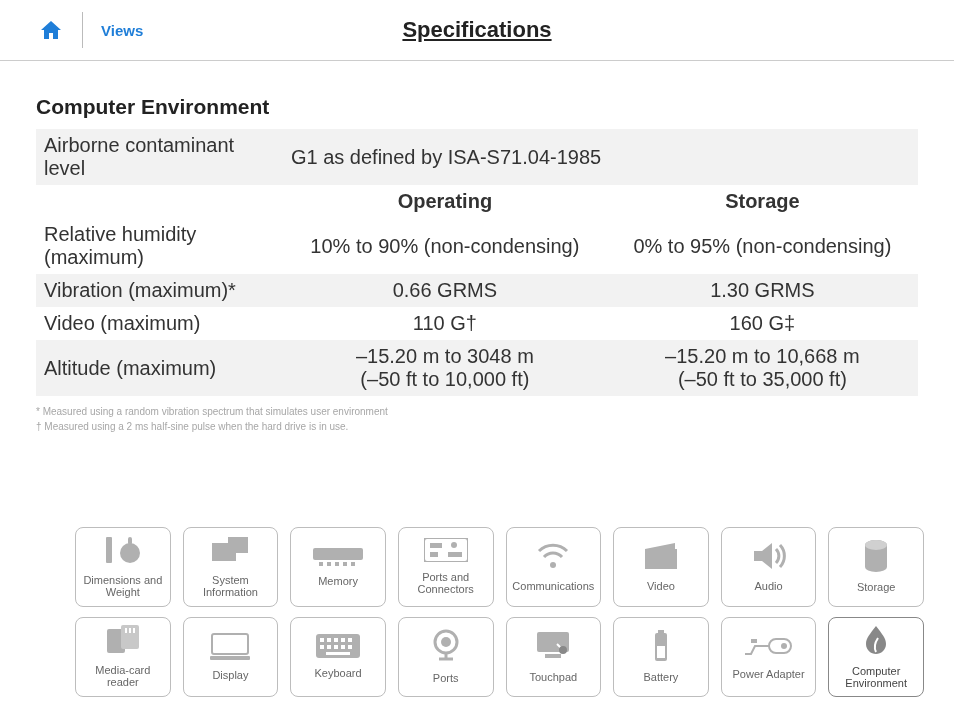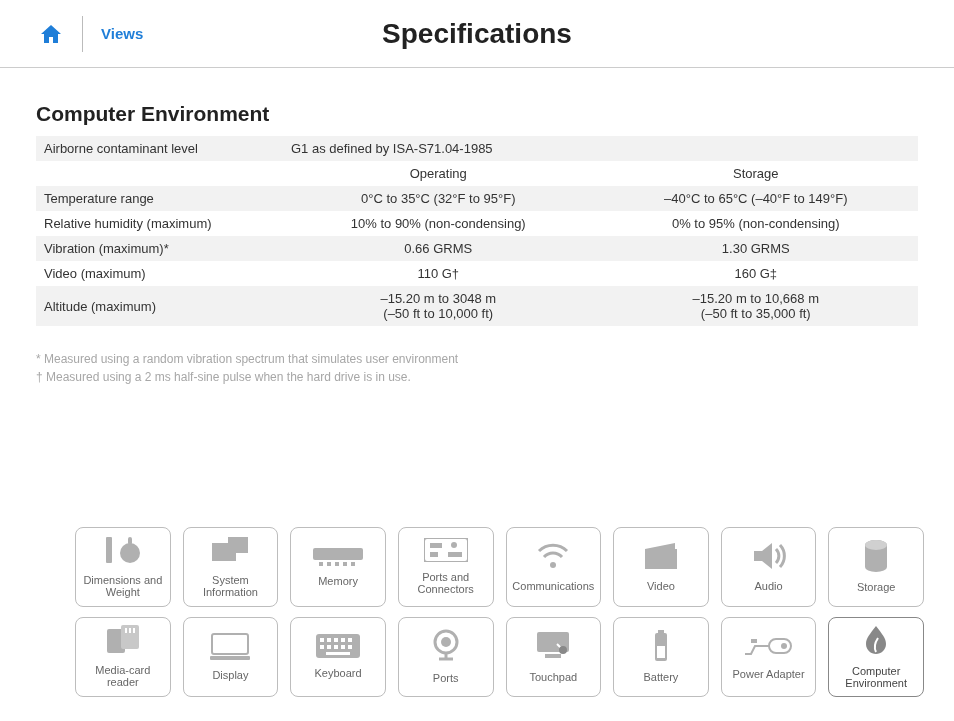--- a/index.html
+++ b/index.html
@@ -5,21 +5,21 @@
   * { box-sizing: border-box; margin: 0; padding: 0; }
   body {
     font-family: -apple-system, BlinkMacSystemFont, "Segoe UI", Arial, sans-serif;
     background: #fff;
     width: 954px;
     height: 721px;
     overflow: hidden;
     position: relative;
   }
   .topbar {
-    height: 68px;
+    height: 61px;
     border-bottom: 1px solid #ccc;
     display: flex;
     align-items: center;
     position: relative;
   }
   .home-wrap {
     display: flex;
     align-items: center;
     padding-left: 38px;
   }
@@ -38,50 +38,51 @@
   .views-link {
     color: #1f7ed8;
     font-size: 15px;
     font-weight: 600;
     cursor: pointer;
   }
   .page-title {
     position: absolute;
     left: 50%;
     transform: translateX(-50%);
-    font-size: 28px;
+    font-size: 22px;
     font-weight: 700;
     color: #222;
+    text-decoration: underline;
   }
   .content {
     padding: 34px 36px 0 36px;
   }
   .section-title {
     font-size: 21px;
     font-weight: 700;
     color: #222;
     margin-bottom: 10px;
   }
   table.spec {
     width: 100%;
     border-collapse: collapse;
-    font-size: 13px;
+    font-size: 20px;
     color: #333;
   }
   table.spec td, table.spec th {
     padding: 5px 8px;
     text-align: center;
     font-weight: normal;
   }
   table.spec td:first-child { text-align: left; width: 28%; }
   table.spec tr.shade { background: #f2f2f2; }
-  table.spec th { font-weight: 400; }
+  table.spec th { font-weight: 700; }
   .footnotes {
-    margin-top: 24px;
-    font-size: 12px;
+    margin-top: 8px;
+    font-size: 10px;
     color: #a7a7a7;
     line-height: 1.5;
   }
   .bottom-nav {
     position: absolute;
     bottom: 14px;
     left: 0;
     right: 0;
     padding: 0 30px;
   }
@@ -135,25 +136,20 @@
       <td>Airborne contaminant level</td>
       <td colspan="2" style="text-align:left;">G1 as defined by ISA-S71.04-1985</td>
     </tr>
     <tr>
       <td></td>
       <th>Operating</th>
       <th>Storage</th>
     </tr>
     </tbody>
       <tbody id="spec-rows">
-        <tr class="shade">
-          <td>Temperature range</td>
-          <td>0°C to 35°C (32°F to 95°F)</td>
-          <td>–40°C to 65°C (–40°F to 149°F)</td>
-        </tr>
         <tr>
           <td>Relative humidity (maximum)</td>
           <td>10% to 90% (non-condensing)</td>
           <td>0% to 95% (non-condensing)</td>
         </tr>
         <tr class="shade">
           <td>Vibration (maximum)*</td>
           <td>0.66 GRMS</td>
           <td>1.30 GRMS</td>
         </tr>

